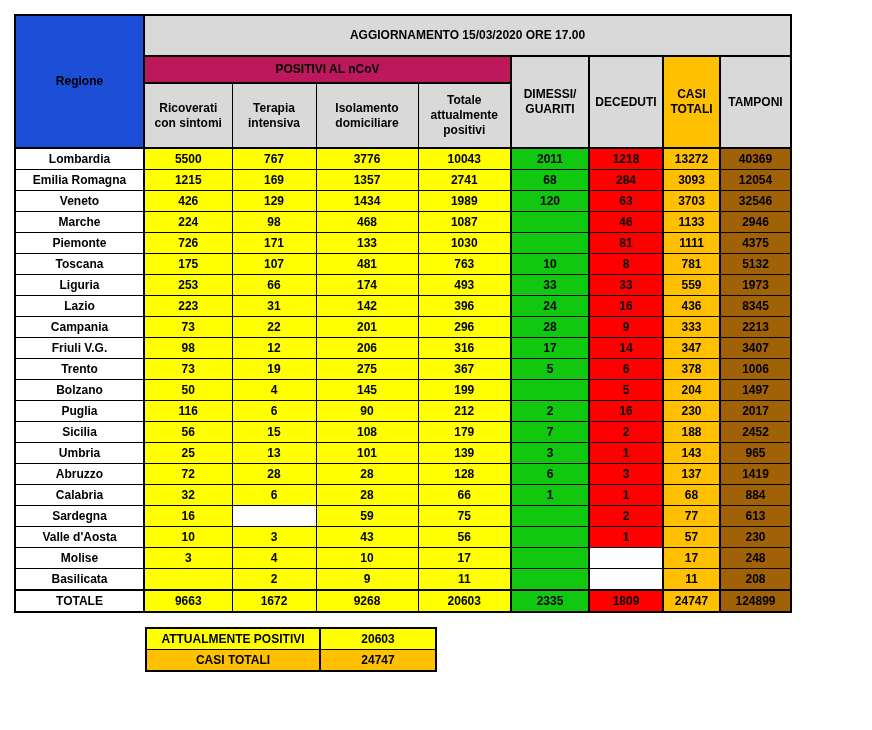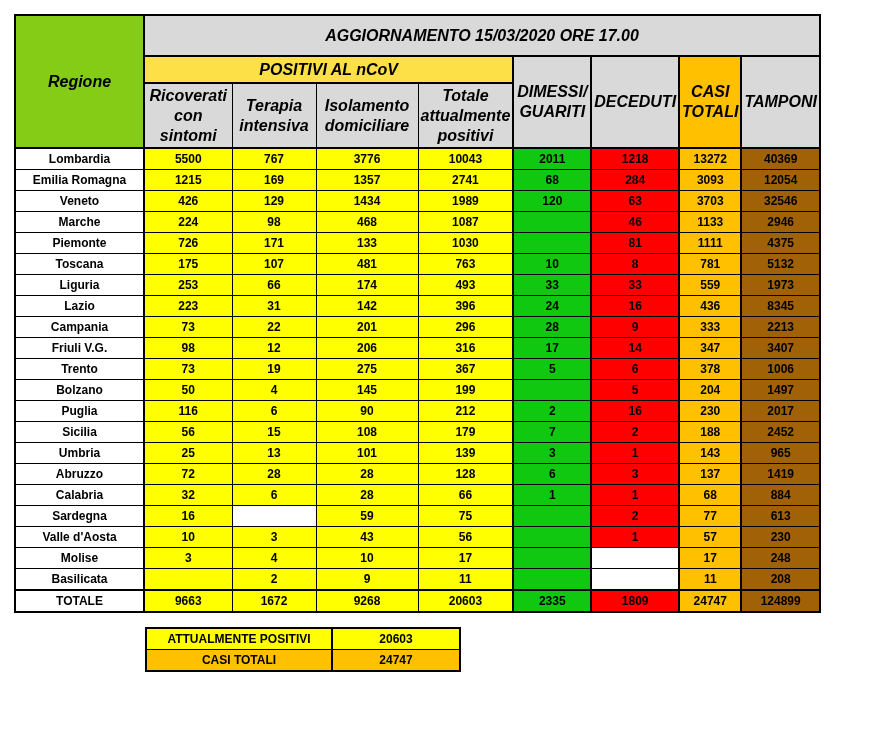--- a/index.html
+++ b/index.html
@@ -6,40 +6,40 @@
   .canvas {
     position:relative; width:872px; height:730px; background:#ffffff;
     font-family:"Liberation Sans", sans-serif; font-weight:bold; color:#000;
   }
   table { border-collapse:collapse; table-layout:fixed; }
   #main-table { position:absolute; left:14px; top:14px; border:2px solid #000; }
   #main-table th, #main-table td {
     border:1px solid #000; text-align:center; vertical-align:middle;
     padding:0 2px; overflow:hidden; font-weight:bold;
   }
-  #main-table th { font-size:16px; line-height:1.25;font-style:italic; }
+  #main-table th { font-size:12px; line-height:1.25; }
   #main-table td { font-size:12px; height:20px; }
   .title-cell { font-size:15px; height:39px; border-bottom-width:2px !important; background:#D9D9D9; }
-  .group-cell { height:25px; border-bottom-width:2px !important; background:#fde047; }
-  .region-hcell { border-right-width:2px !important; border-bottom-width:2px !important; background:#84cc16; }
+  .group-cell { height:25px; border-bottom-width:2px !important; background:#be185d; }
+  .region-hcell { border-right-width:2px !important; border-bottom-width:2px !important; background:#1d4ed8; }
   .sub-hcell { height:63px; border-bottom-width:2px !important; background:#D9D9D9; }
   .right-hcell { border-left-width:2px !important; border-bottom-width:2px !important; background:#D9D9D9; }
   .region-cell { border-right-width:2px !important; background:#ffffff; }
   .sep-r { border-right-width:2px !important; }
   .total-cell { border-top-width:2px !important; height:21px; }
   .bg-yellow { background:#FFFF00; }
   .bg-green  { background:#0FC80F;margin-top:6px; }
   .bg-red    { background:#FF0000; }
   .bg-orange { background:#FFC000; }
   .bg-grey   { background:#a16207; }
   .bg-white  { background:#FFFFFF; }
   #summary-table { position:absolute; left:145px; top:627px; border:2px solid #000; }
   #summary-table td {
     border:1px solid #000; height:20px; text-align:center; vertical-align:middle;
-    font-size:12px; font-weight:bold; padding:0 8px;
+    font-size:12px; font-weight:bold; padding:0 2px;
   }
   #summary-table td.sum-label { width:168px; border-right-width:2px; }
   #summary-table td.sum-value { width:110px; }
 </style>
 </head>
 <body>
 
 <div class="canvas">
 
   <table id="main-table">

